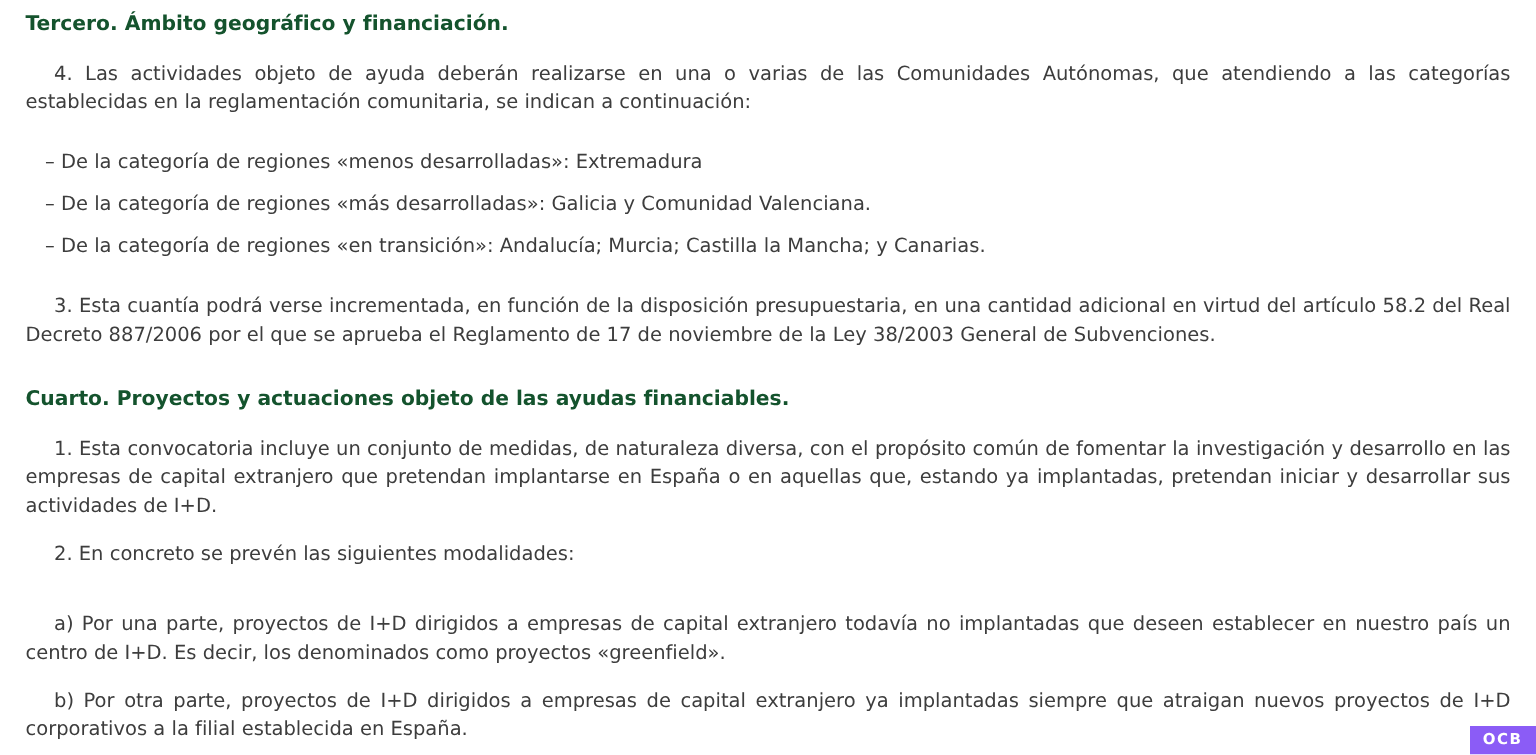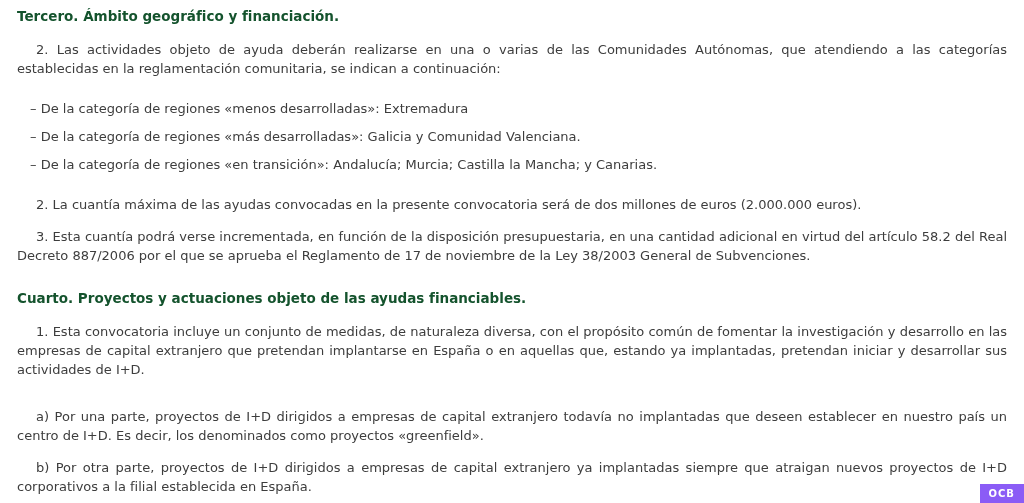--- a/index.html
+++ b/index.html
@@ -60,36 +60,36 @@
     text-transform: uppercase;
   }
 </style>
 </head>
 <body>
 
 <div class="doc">
 
   <h2 class="section-heading">Tercero. Ámbito geográfico y financiación.</h2>
 
-  <p class="body-par">2. Las actividades objeto de ayuda deberán realizarse en una o varias de las Comunidades Autónomas, que atendiendo a las categorías establecidas en la reglamentación comunitaria, se indican a continuación:</p>
+  <p class="body-par">4. Las actividades objeto de ayuda deberán realizarse en una o varias de las Comunidades Autónomas, que atendiendo a las categorías establecidas en la reglamentación comunitaria, se indican a continuación:</p>
 
   <div class="dash-group">
     <p class="dash-item">– De la categoría de regiones «menos desarrolladas»: Extremadura</p>
     <p class="dash-item">– De la categoría de regiones «más desarrolladas»: Galicia y Comunidad Valenciana.</p>
     <p class="dash-item">– De la categoría de regiones «en transición»: Andalucía; Murcia; Castilla la Mancha; y Canarias.</p>
   </div>
 
-  <p class="body-par">2. La cuantía máxima de las ayudas convocadas en la presente convocatoria será de dos millones de euros (2.000.000 euros).</p>
 
   <p class="body-par">3. Esta cuantía podrá verse incrementada, en función de la disposición presupuestaria, en una cantidad adicional en virtud del artículo 58.2 del Real Decreto 887/2006 por el que se aprueba el Reglamento de 17 de noviembre de la Ley 38/2003 General de Subvenciones.</p>
 
   <h2 class="section-heading second">Cuarto. Proyectos y actuaciones objeto de las ayudas financiables.</h2>
 
   <p class="body-par">1. Esta convocatoria incluye un conjunto de medidas, de naturaleza diversa, con el propósito común de fomentar la investigación y desarrollo en las empresas de capital extranjero que pretendan implantarse en España o en aquellas que, estando ya implantadas, pretendan iniciar y desarrollar sus actividades de I+D.</p>
 
+  <p class="body-par">2. En concreto se prevén las siguientes modalidades:</p>
 
   <p class="body-par extra-space">a) Por una parte, proyectos de I+D dirigidos a empresas de capital extranjero todavía no implantadas que deseen establecer en nuestro país un centro de I+D. Es decir, los denominados como proyectos «greenfield».</p>
 
   <p class="body-par">b) Por otra parte, proyectos de I+D dirigidos a empresas de capital extranjero ya implantadas siempre que atraigan nuevos proyectos de I+D corporativos a la filial establecida en España.</p>
 
 </div>
 
 <div class="watermark">OCB</div>
 
 </body></html>

